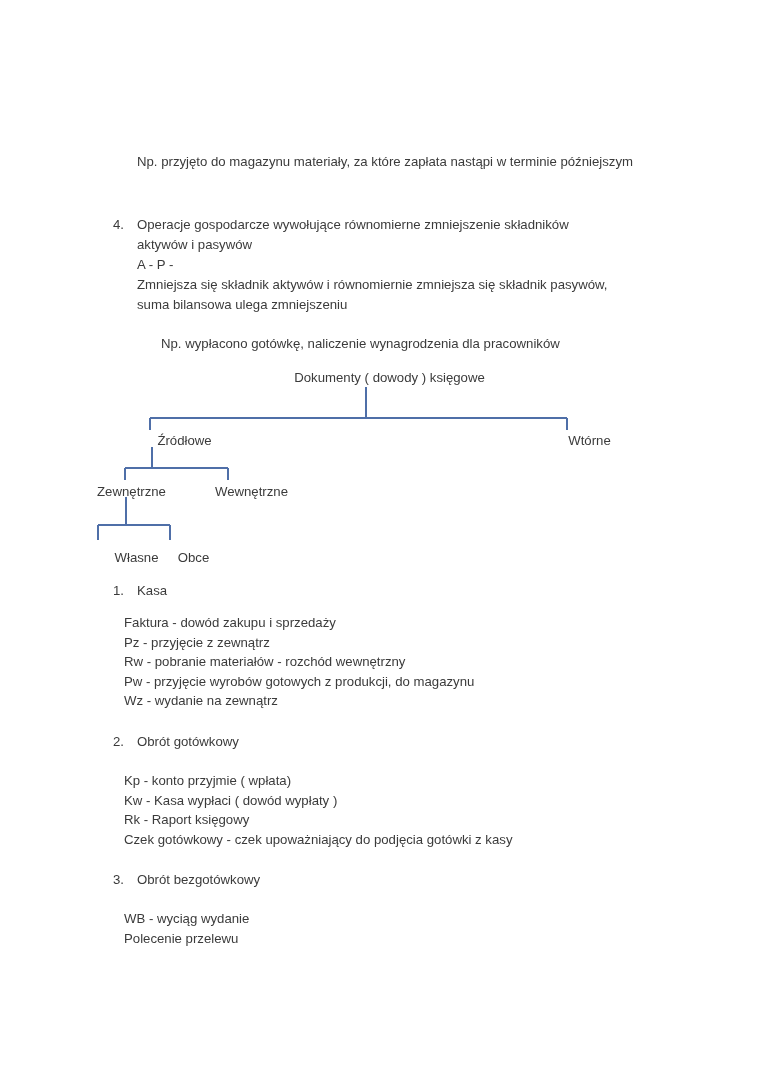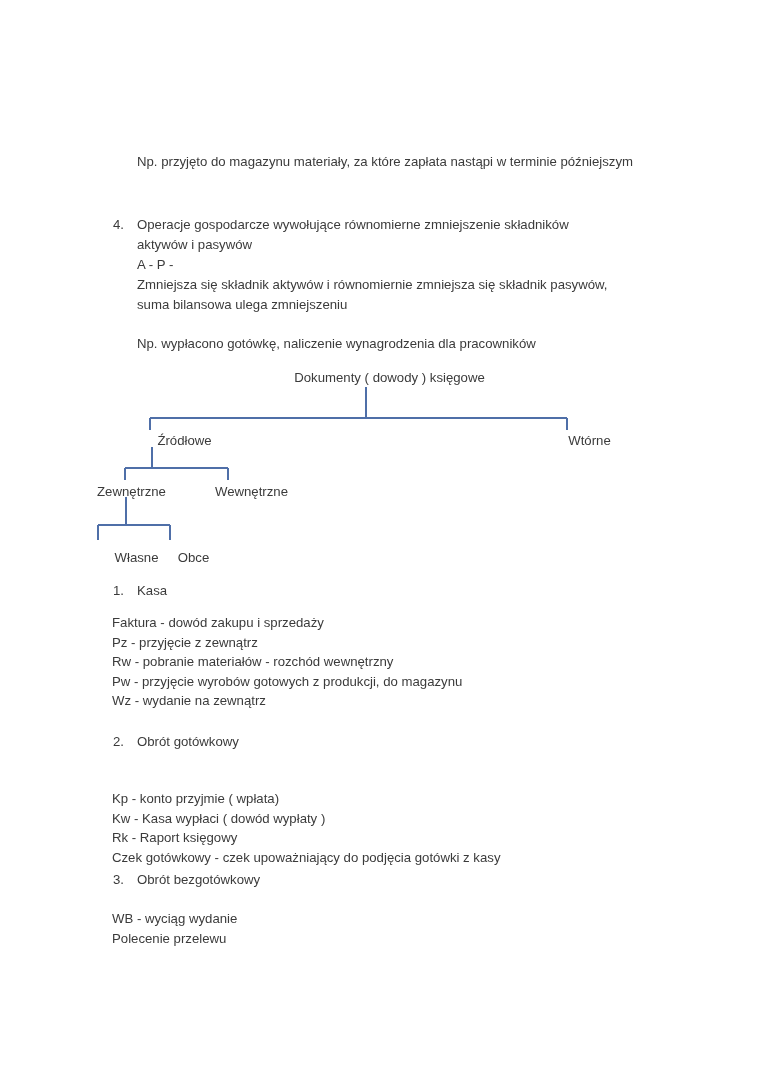--- a/index.html
+++ b/index.html
@@ -29,21 +29,21 @@
   
   .block {
     position: absolute;
   }
   .line {
     white-space: pre;
   }
 
   
   .indent-para   { left: 137px; }  
-  .indent-body   { left: 112px; }  
+  .indent-body   { left: 124px; }  
 
   
   .numbered {
     position: absolute;
     display: flex;
     align-items: flex-start;
   }
   .numbered .marker {
     width: 24px;
     flex: 0 0 24px;
@@ -80,21 +80,21 @@
 
   <div class="numbered" style="top:215px; left:113px; width:505px;">
     <span class="marker">4.</span>
     <span class="content">Operacje gospodarcze wywołujące równomierne zmniejszenie składników aktywów i pasywów</span>
   </div>
 
   <div class="block indent-para" style="top:275px; width:500px;">Zmniejsza się składnik aktywów i równomiernie zmniejsza się składnik pasywów, suma bilansowa ulega zmniejszeniu</div>
 
   <div class="block indent-para" style="top:255px; width:505px;">A - P -</div>
 
-  <div class="block indent-para" style="top:334px; width:505px;">Np. wypłacono gotówkę, naliczenie wynagrodzenia dla pracowników</div>
+  <div class="block indent-para" style="top:334px; width:505px;margin-left:24px;">Np. wypłacono gotówkę, naliczenie wynagrodzenia dla pracowników</div>
 
   <svg id="tree" viewBox="0 0 760 1075">
     <g stroke="#4f6fa8" stroke-width="1.4" fill="none" shape-rendering="crispEdges">
 
       <path d="M366,387 L366,418"></path>
 
       <path d="M150,418 L567,418"></path>
 
       <path d="M150,418 L150,430"></path>
       <path d="M567,418 L567,430"></path>
@@ -133,21 +133,21 @@
     <div class="line">Rw - pobranie materiałów - rozchód wewnętrzny</div>
     <div class="line">Pw - przyjęcie wyrobów gotowych z produkcji, do magazynu</div>
     <div class="line">Wz - wydanie na zewnątrz</div>
   </div>
 
   <div class="numbered" style="top:732px; left:113px; width:460px;">
     <span class="marker">2.</span>
     <span class="content">Obrót gotówkowy</span>
   </div>
 
-  <div class="block indent-body" style="top:771px; width:520px;margin-top:18px;">
+  <div class="block indent-body" style="top:771px; width:520px;">
     <div class="line">Kp - konto przyjmie ( wpłata)</div>
     <div class="line">Kw - Kasa wypłaci ( dowód wypłaty )</div>
     <div class="line">Rk - Raport księgowy</div>
     <div class="line">Czek gotówkowy - czek upoważniający do podjęcia gotówki z kasy</div>
   </div>
 
   <div class="numbered" style="top:870px; left:113px; width:460px;">
     <span class="marker">3.</span>
     <span class="content">Obrót bezgotówkowy</span>
   </div>

